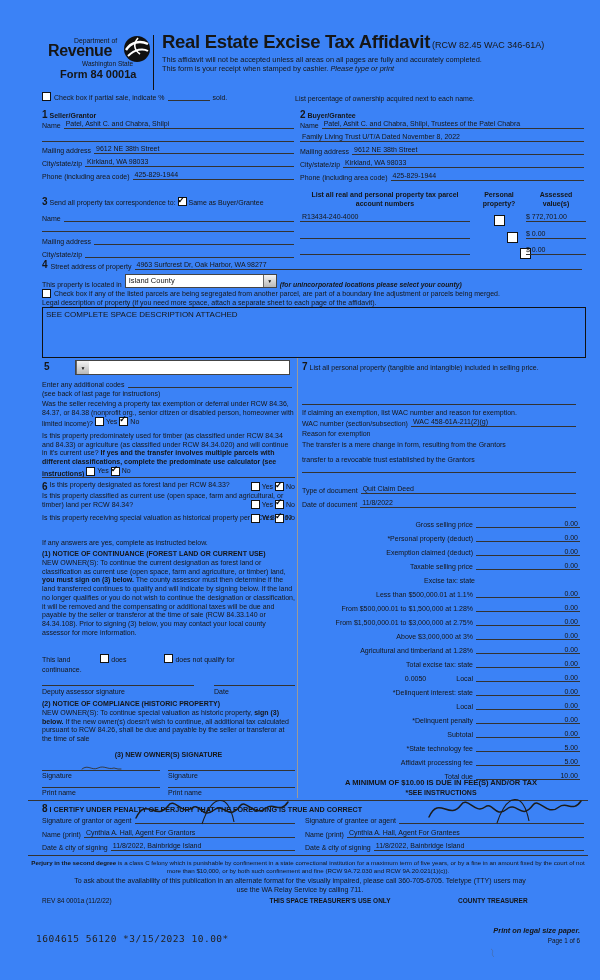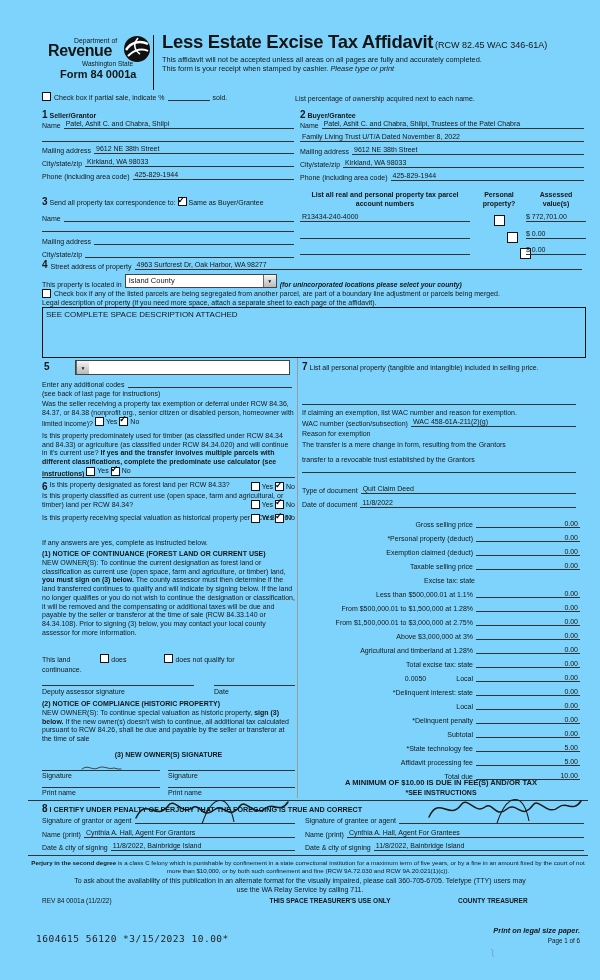--- a/index.html
+++ b/index.html
@@ -1,16 +1,16 @@
 <!DOCTYPE html>
 <html><head>
 <meta charset="utf-8">
 <style>
   html,body{margin:0;padding:0;background:#e8e8e8}
-  #page{position:relative;width:600px;height:980px;background:#7dd3fc;font-family:"Liberation Sans",sans-serif;
+  #page{position:relative;width:600px;height:980px;background:#3b82f6;font-family:"Liberation Sans",sans-serif;
         font-size:7px;color:#161616;overflow:hidden;margin:0 auto}
   .a{position:absolute}
   .b{font-weight:bold}
   .i{font-style:italic}
   .fr{position:absolute;display:flex;align-items:flex-end;gap:3px}
   .fill{flex:1;border-bottom:1px solid #333;padding:0 2px;white-space:nowrap;min-height:8px}
   .ul{border-bottom:1px solid #333;display:inline-block;min-height:8px}
   .cb{display:inline-block;width:7px;height:7px;border:1px solid #111;background:#fff;flex:none;position:relative;vertical-align:-1px}
   .ck::after{content:"✓";position:absolute;left:-1px;top:-3px;font-size:9px;font-weight:700;color:#000}
   .yn{display:inline-flex;align-items:center;gap:2px;white-space:nowrap}
@@ -41,21 +41,21 @@
   <svg class="a" style="left:123px;top:35px" width="28" height="28" viewBox="0 0 28 28">
     <circle cx="14" cy="14" r="13" fill="#101010"></circle>
     <path d="M3 15 C8 7,17 5,25 9" stroke="#fff" stroke-width="2.4" fill="none"></path>
     <path d="M5 21 C12 14,20 13,25 16" stroke="#fff" stroke-width="2" fill="none"></path>
     <path d="M15 3 C10 9,11 15,17 19" stroke="#fff" stroke-width="1.6" fill="none"></path>
   </svg>
   <div class="a b" style="left:60px;top:68px;font-size:11px">Form 84 0001a</div>
   <div class="vl" style="left:153px;top:35px;height:55px;border-left:1.6px solid #111"></div>
 
   <div class="a" style="left:162px;top:31px;width:428px">
-    <span class="b" style="font-size:18.5px;letter-spacing:-0.3px">Less Estate Excise Tax Affidavit</span>
+    <span class="b" style="font-size:18.5px;letter-spacing:-0.3px">Real Estate Excise Tax Affidavit</span>
     <span style="font-size:9px">(RCW 82.45 WAC 346-61A)</span>
     <div style="font-size:7.4px;line-height:9.3px;margin-top:2px">
       <div>This affidavit will not be accepted unless all areas on all pages are fully and accurately completed.</div>
       <div><span>This form is your receipt when stamped by cashier. </span><span class="i">Please type or print</span></div>
     </div>
   </div>
 
   
   <div class="fr" style="left:42px;top:92px;width:248px">
     <span class="cb"></span>

